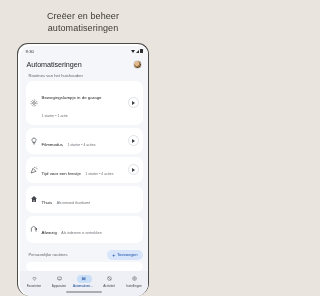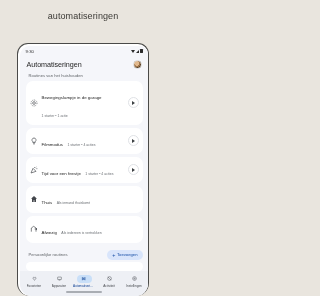--- a/index.html
+++ b/index.html
@@ -198,20 +198,21 @@
     background:#eef0f5;
     padding:1.5px 0 3px 0;
     display:flex; justify-content:center;
   }
   .home-bar{ width:36px;height:1.3px;background:#a9adb3;border-radius:1px; }
 </style>
 </head>
 <body>
 
 <div class="promo-heading">
+  <span class="ln">Creëer en beheer</span>
   <span class="ln">automatiseringen</span>
 </div>
 
 <div class="phone">
   <div class="screen">
 
     <div class="statusbar">
       <span class="status-time">9:30</span>
       <span class="status-icons">
         <span class="ic-wifi"></span>

